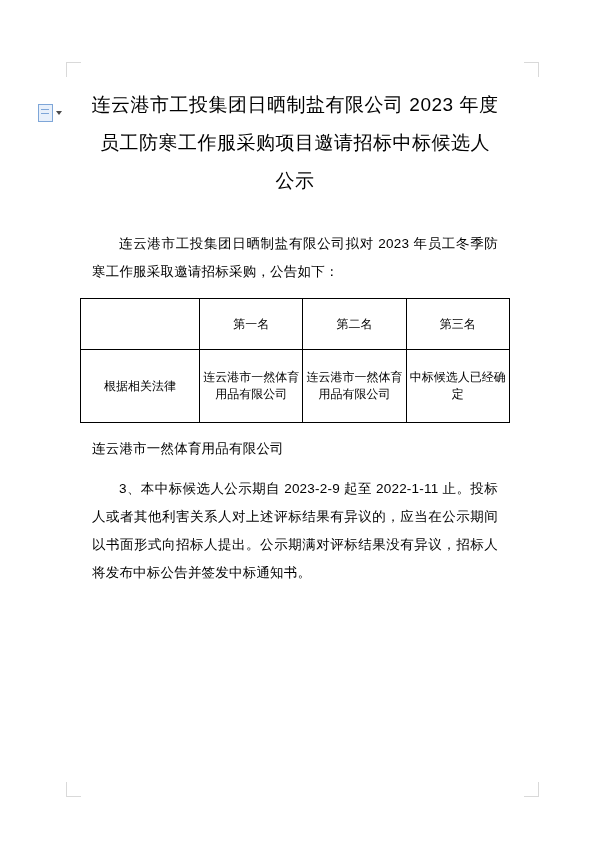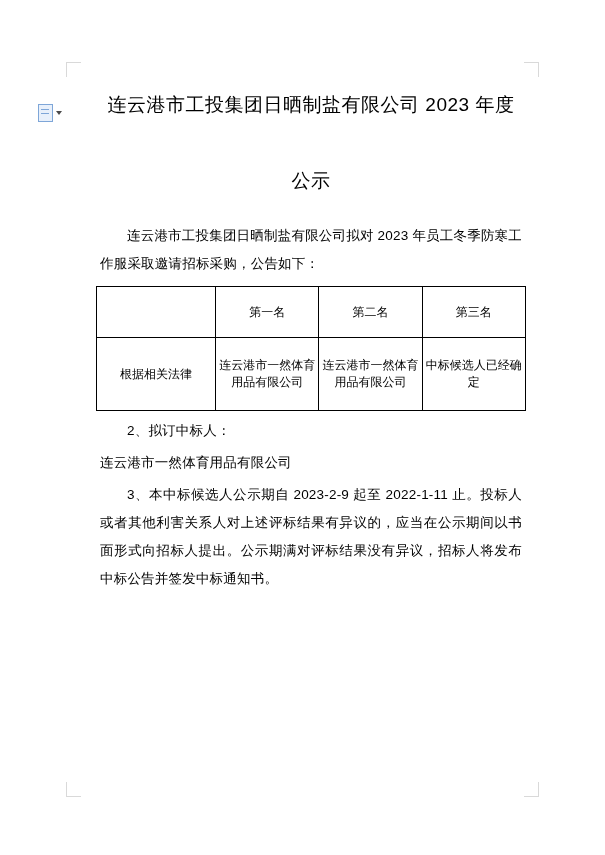--- a/index.html
+++ b/index.html
@@ -61,39 +61,39 @@
   .doc-icon .sheet::after  { top: 8px; }
   .doc-icon .caret {
     width: 0; height: 0;
     border-left: 3.5px solid transparent;
     border-right: 3.5px solid transparent;
     border-top: 4px solid #4a4a4a;
   }
 
   .content {
     position: absolute;
-    left: 96px;
+    left: 80px;
     top: 86px;
     width: 430px;
   }
 
   .title {
     font-size: 19px;
     line-height: 38px;
     text-align: center;
     font-weight: normal;
     letter-spacing: 0.5px;
     margin: 0 0 4px 0;
     color: #000;
   }
 
   p.para {
     font-size: 13.5px;
     line-height: 28px;
-    margin: 4px;
+    margin: 12px;
     text-align: justify;
     text-justify: inter-ideograph;
     letter-spacing: 0.2px;
   }
   p.indent { text-indent: 2em; }
   .spacer-sm { height: 14px; }
 
   table.bid {
     border-collapse: collapse;
     width: 100%;
@@ -126,21 +126,21 @@
 
   <div class="doc-icon">
     <span class="sheet"></span>
     <span class="caret"></span>
   </div>
 
   <div class="content">
 
     <h1 class="title">
       <span>连云港市工投集团日晒制盐有限公司 2023 年度</span><br>
-      <br>
+      <span>员工防寒工作服采购项目邀请招标中标候选人</span><br>
       <span>公示</span>
     </h1>
 
     <div class="spacer-sm"></div>
 
     <p class="para indent">连云港市工投集团日晒制盐有限公司拟对 2023 年员工冬季防寒工作服采取邀请招标采购，公告如下：</p>
 
     <table class="bid">
       <tbody>
           <tr class="head">
@@ -151,18 +151,17 @@
       </tr>
       <tr class="names">
         <td class="label">根据相关法律</td>
         <td>连云港市一然体育用品有限公司</td>
         <td>连云港市一然体育用品有限公司</td>
         <td>中标候选人已经确定</td>
       </tr>
     </tbody>
       </table>
 
-    <p class="para indent">2、拟订中标人：</p>
     <p class="para">连云港市一然体育用品有限公司</p>
     <p class="para indent">3、本中标候选人公示期自 2023-2-9 起至 2022-1-11 止。投标人或者其他利害关系人对上述评标结果有异议的，应当在公示期间以书面形式向招标人提出。公示期满对评标结果没有异议，招标人将发布中标公告并签发中标通知书。</p>
 
   </div>
 </div>
 
 </body></html>

